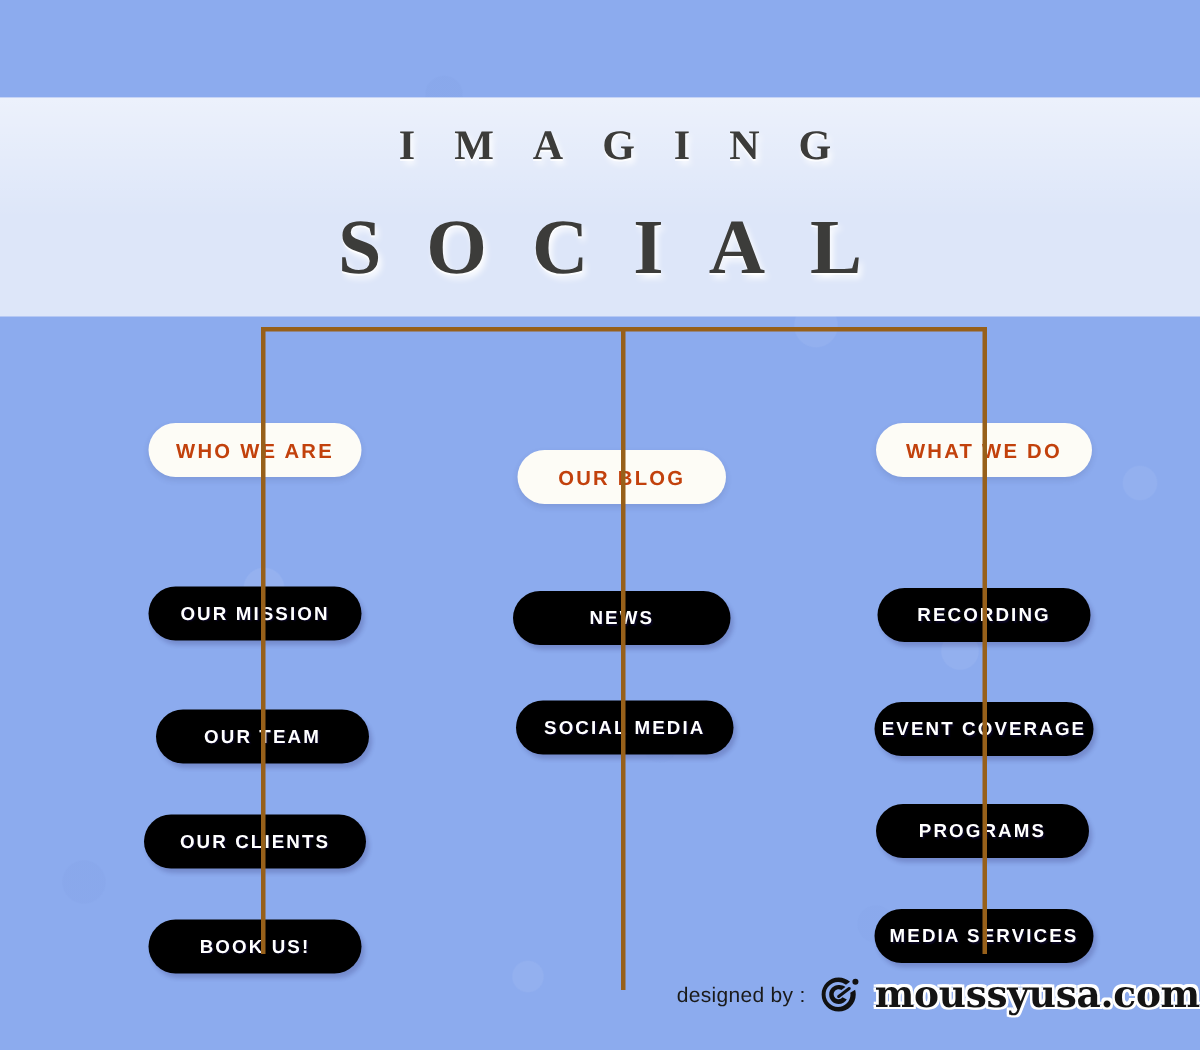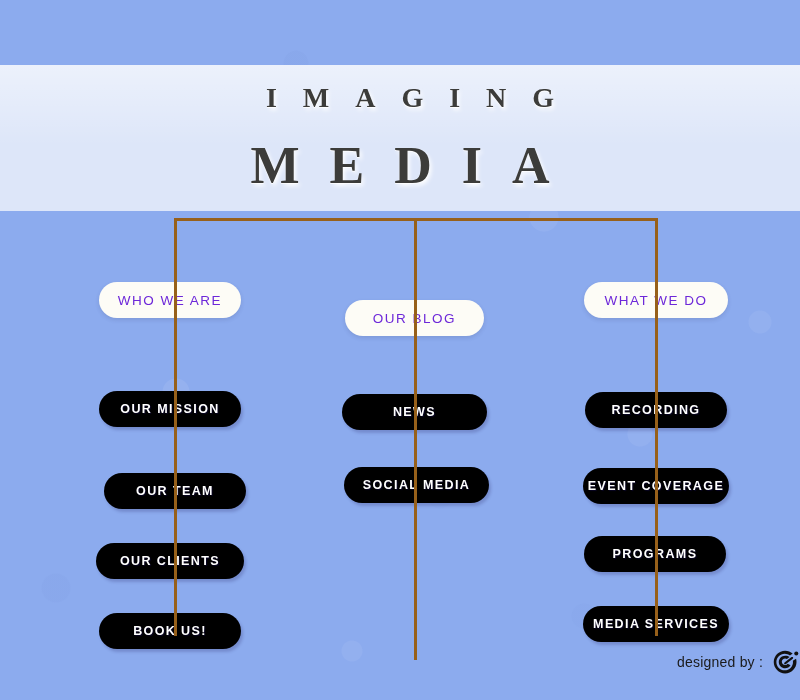--- a/index.html
+++ b/index.html
@@ -109,23 +109,23 @@
   .vline.c1 { left: 174px; top: 218px; height: 418px; }
   .vline.c2 { left: 414px; top: 218px; height: 442px; }
   .vline.c3 { left: 655px; top: 218px; height: 418px; }
 
   
   .head-pill {
     position: absolute;
     height: 36px;
     border-radius: 18px;
     background: #FDFCF6;
-    color: #6d28d9;
+    color: #c2410c;
     font-size: 13.5px;
-    font-weight: 400;
+    font-weight: 700;
     letter-spacing: 1.5px;
     display: flex;
     align-items: center;
     justify-content: center;
     box-shadow: 0 2px 4px rgba(40,50,90,.14);
     white-space: nowrap;
   }
 
   
   .node-pill {
@@ -189,21 +189,21 @@
 
   <div class="connectors">
     <div class="hbar"></div>
     <div class="vline c1"></div>
     <div class="vline c2"></div>
     <div class="vline c3"></div>
   </div>
 
   <div class="title-band"></div>
   <div class="title-line l1">IMAGING</div>
-  <div class="title-line l2">MEDIA</div>
+  <div class="title-line l2">SOCIAL</div>
 
   <div id="columns-host">
       <div class="head-pill" style="left: 99px; top: 282px; width: 142px;">WHO WE ARE</div>
       <div class="node-pill" style="left: 99px; top: 391px; width: 142px;">OUR MISSION</div>
       <div class="node-pill" style="left: 104px; top: 473px; width: 142px;">OUR TEAM</div>
       <div class="node-pill" style="left: 96px; top: 543px; width: 148px;">OUR CLIENTS</div>
       <div class="node-pill" style="left: 99px; top: 613px; width: 142px;">BOOK US!</div>
       <div class="head-pill" style="left: 345px; top: 284px; width: 139px; margin-top: 16px;">OUR BLOG</div>
       <div class="node-pill" style="left: 342px; top: 394px; width: 145px;">NEWS</div>
       <div class="node-pill" style="left: 344px; top: 467px; width: 145px;">SOCIAL MEDIA</div>
@@ -215,15 +215,16 @@
     </div>
 
   <div class="credit">
     <span class="credit-label">designed by :</span>
     <svg class="credit-logo" viewBox="0 0 64 64">
       <path fill="#111111" d="M30 6C15.6 6 4 17.6 4 32s11.6 26 26 26 26-11.6 26-26c0-2.5-.35-4.9-1-7.2l-7.4 4.6c.26 1.5.4 2.6.4 2.6 0 10.5-8.5 19-19 19s-19-8.5-19-19S18.5 13 29 13c4.6 0 8.8 1.6 12.1 4.3l6.2-4.7C42.6 8.4 36.6 6 30 6z"></path>
       <path fill="#111111" d="M30 17.5c-8 0-14.5 6.5-14.5 14.5S22 46.5 30 46.5c5.2 0 9.8-2.8 12.4-6.9l-6.6-3.4c-1.4 1.8-3.5 2.9-5.8 2.9-4.2 0-7.6-3.4-7.6-7.6s3.4-7.6 7.6-7.6c1.5 0 2.9.45 4.1 1.2l6.1-4.7c-2.6-1.8-5.8-2.9-9.2-2.9z"></path>
       <path fill="#111111" d="M44.6 20.8 28.6 33.2c-1 .8-1.2 2.2-.5 3.2.8 1 2.2 1.2 3.2.5l16.2-12.3c1-.8 1.2-2.2.5-3.2-.8-1-2.3-1.2-3.4-.6z"></path>
       <circle fill="#111111" cx="55.5" cy="12.5" r="4.6"></circle>
     </svg>
+    <span class="credit-brand">moussyusa.com</span>
   </div>
 
 </div>
 
 </body></html>

